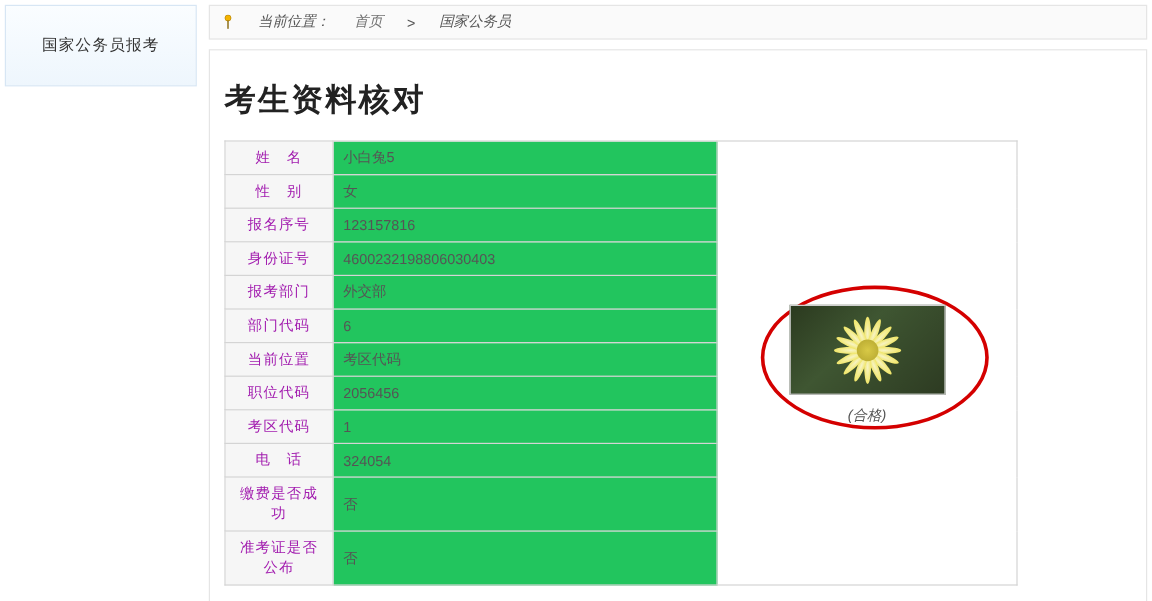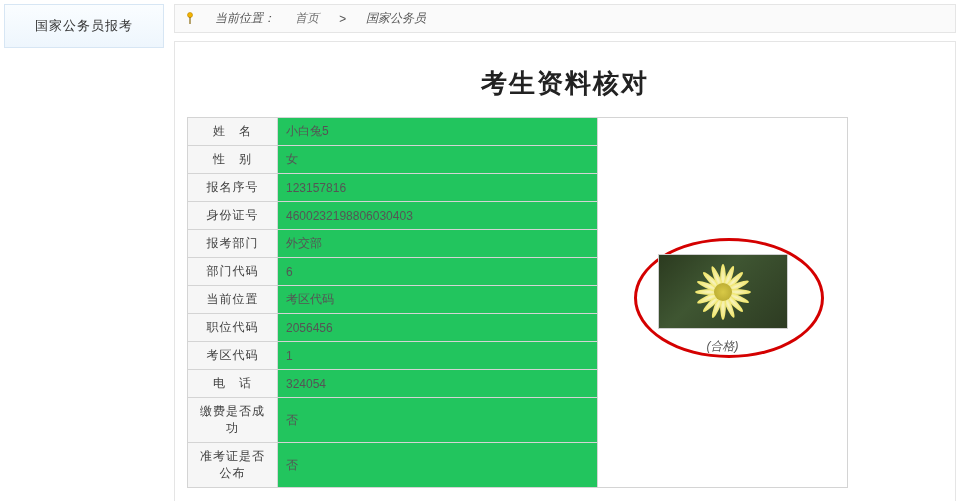--- a/index.html
+++ b/index.html
@@ -15,21 +15,21 @@
       gap: 10px;
       padding: 4px;
     }
     .sidebar {
       width: 160px;
       flex-shrink: 0;
     }
     .sidebar-item {
       border: 1px solid #d7e6f4;
       background: linear-gradient(#fafdff, #eef6fd);
-      padding: 12px 6px;
+      padding: 24px 6px;
       text-align: center;
       font-size: 13px;
       color: #333;
       letter-spacing: 1px;
       cursor: pointer;
     }
     .main {
       flex: 1;
     }
     .breadcrumb {
@@ -53,21 +53,21 @@
     .pin svg { display: block; }
     .breadcrumb a { color: #737373; text-decoration: none; }
     .card {
       border: 1px solid #e5e5e5;
       background: #fff;
       padding: 12px;
     }
     .page-title {
       font-family: SimSun, serif;
       font-size: 26px;
-      text-align: center;
+      text-align: left;
       padding: 12px 0 16px;
       color: #222;
       letter-spacing: 2px;
     }
     .content-row {
       display: flex;
       align-items: flex-start;
     }
     .info-table {
       border-collapse: collapse;
@@ -79,21 +79,21 @@
       padding: 5px 8px;
       font-size: 12px;
       color: #555;
       vertical-align: middle;
       height: 27px;
     }
     .info-table td.label {
       width: 90px;
       background: #f6f6f6;
       text-align: center;
-      color: #404040;
+      color: #a21caf;
       letter-spacing: 1px;
     }
     .info-table td.value {
       width: 320px;
       background: #22c55e;
       text-align: left;
     }
     .photo-cell {
       width: 250px;
       background: #fff;

